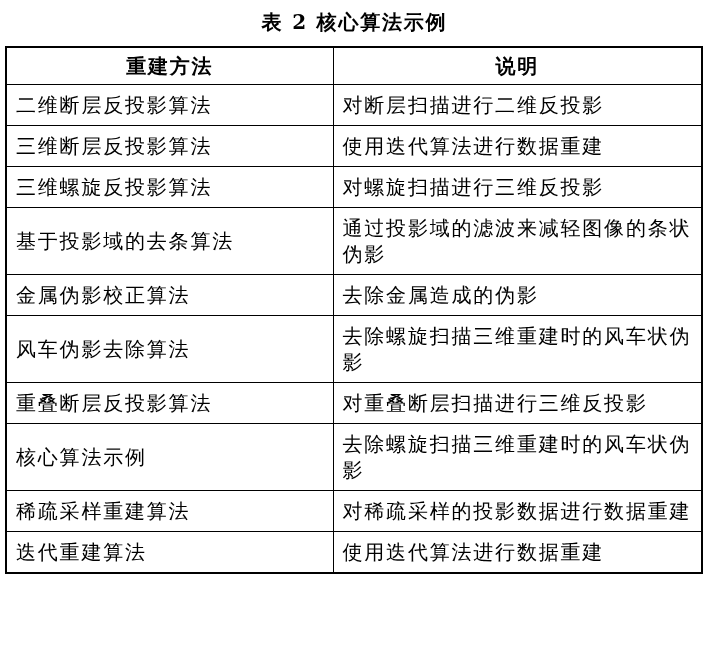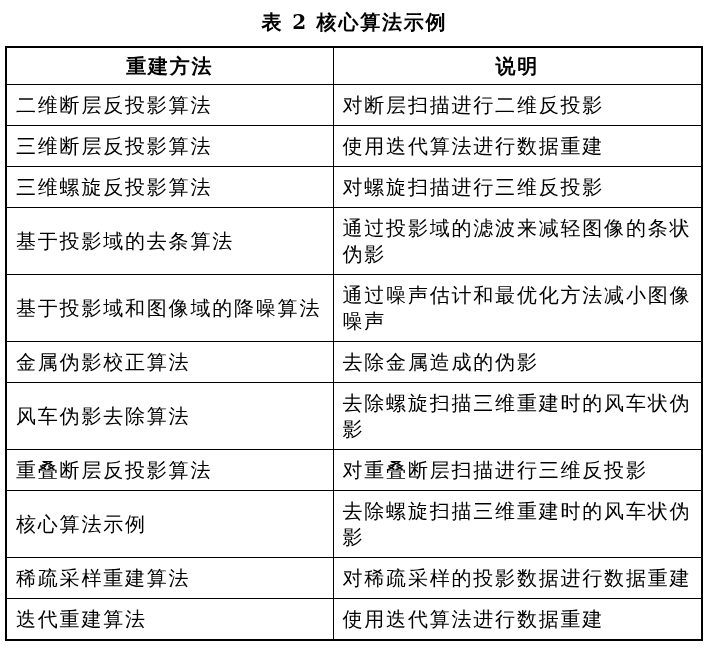--- a/index.html
+++ b/index.html
@@ -89,24 +89,20 @@
   <tr>
     <td>三维螺旋反投影算法</td>
     <td>对螺旋扫描进行三维反投影</td>
   </tr>
 
   <tr>
     <td>基于投影域的去条算法</td>
     <td>通过投影域的滤波来减轻图像的条状伪影</td>
   </tr>
 
-  <tr>
-    <td>基于投影域和图像域的降噪算法</td>
-    <td>通过噪声估计和最优化方法减小图像噪声</td>
-  </tr>
 
   <tr>
     <td>金属伪影校正算法</td>
     <td>去除金属造成的伪影</td>
   </tr>
 
   <tr>
     <td>风车伪影去除算法</td>
     <td>去除螺旋扫描三维重建时的风车状伪影</td>
   </tr>

